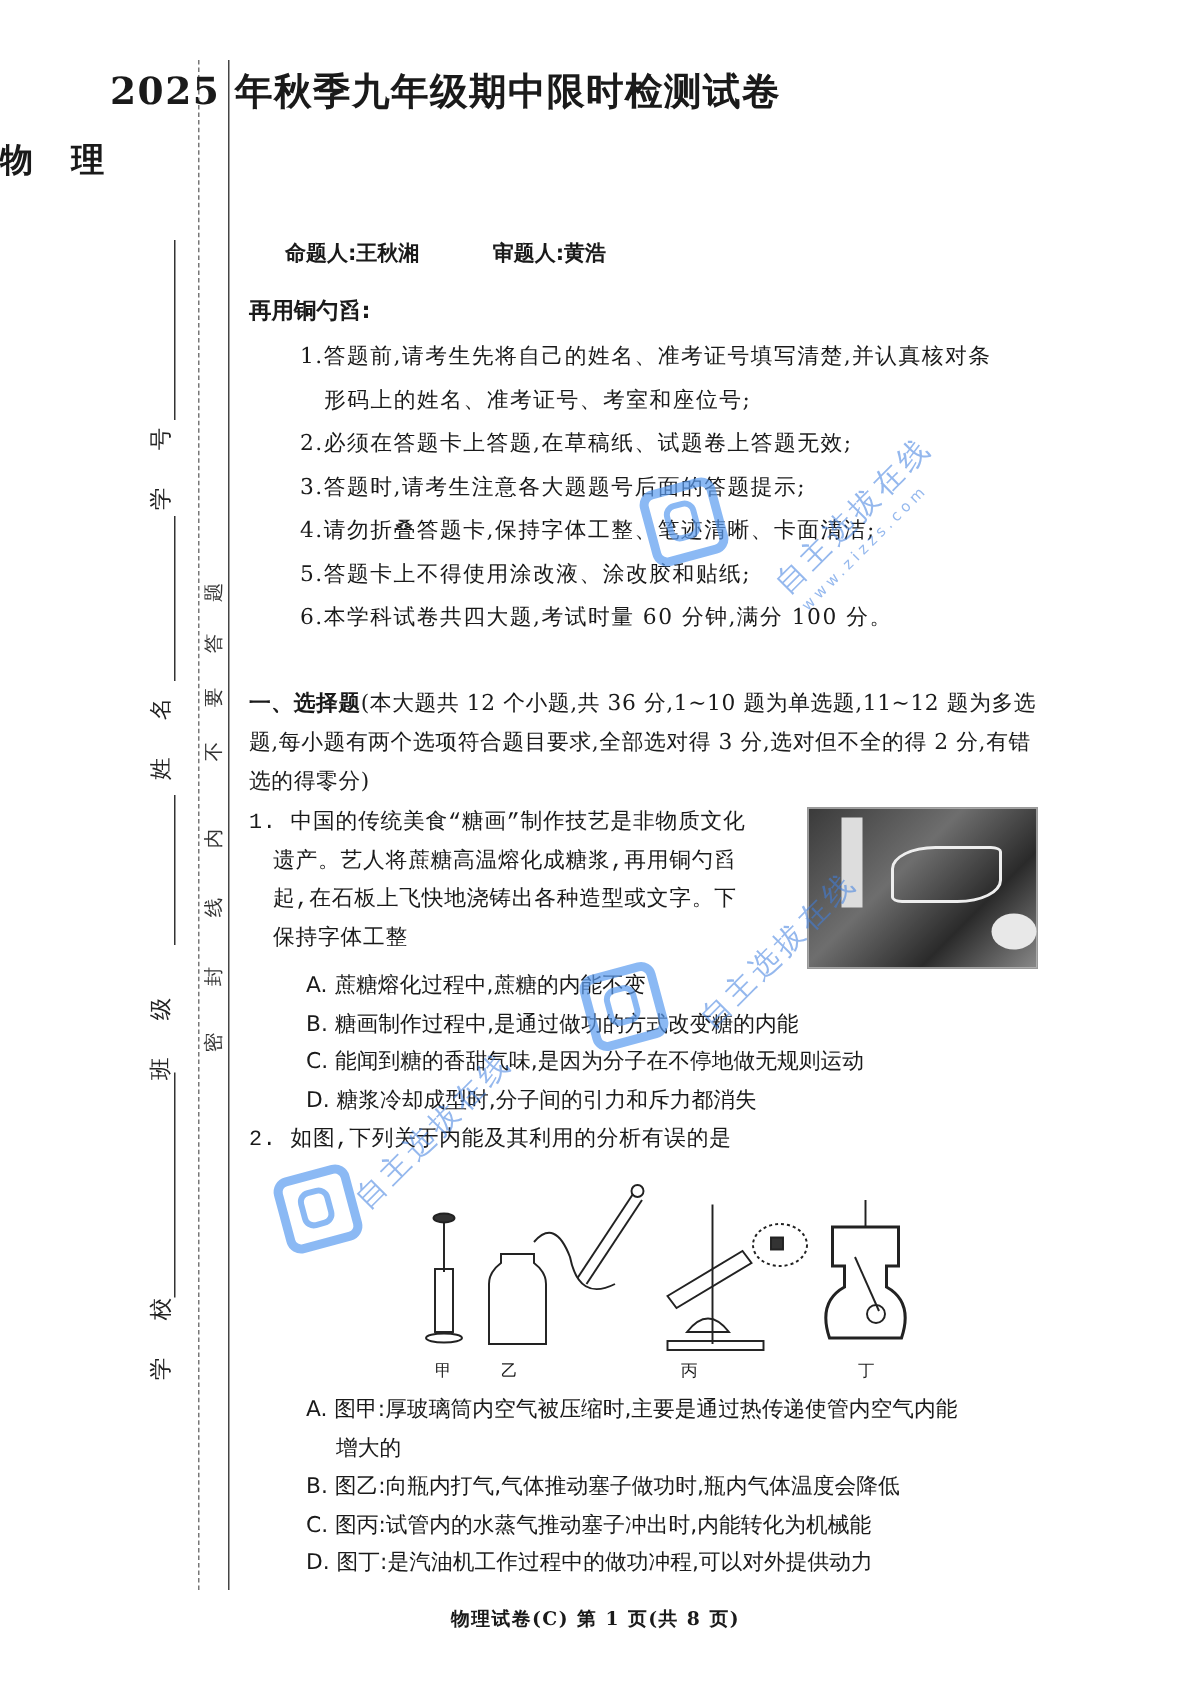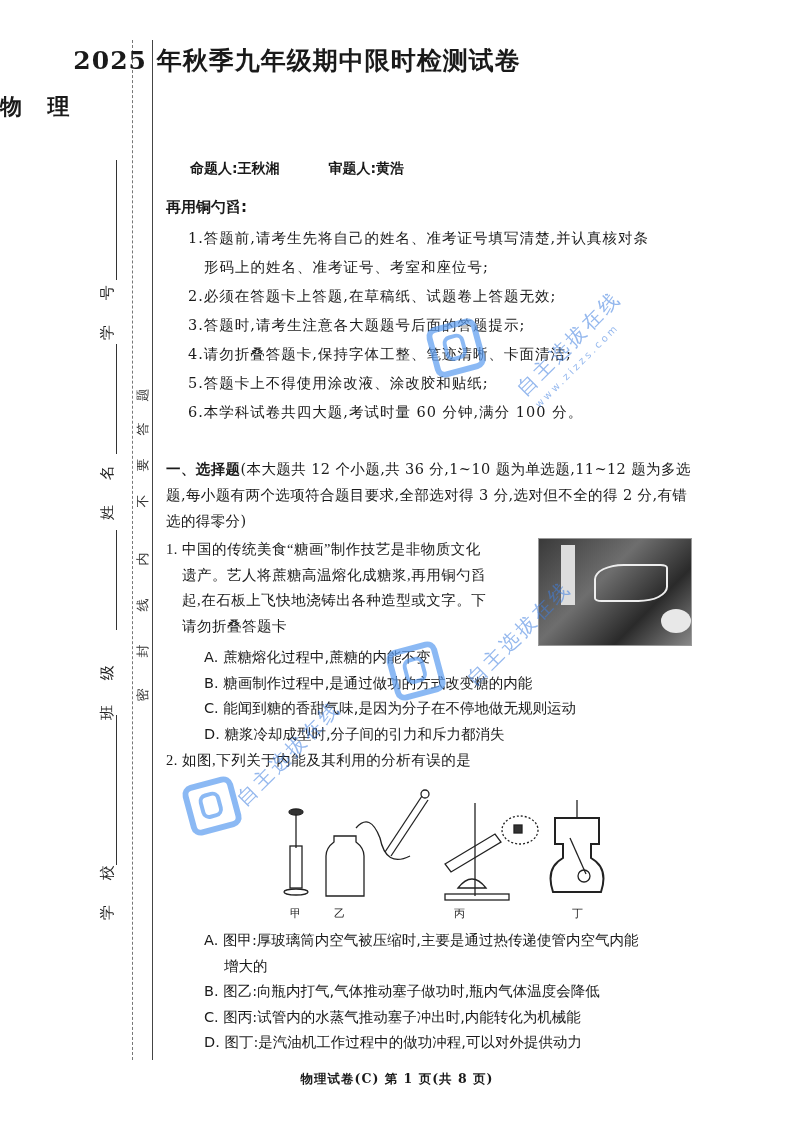--- a/index.html
+++ b/index.html
@@ -13,26 +13,26 @@
   .vert-label { position: absolute; transform-origin: left top; transform: rotate(-90deg); white-space: nowrap; font-size: 15px; letter-spacing: 10px; color: #222; }
   .field-line { position: absolute; left: 116px; width: 1px; border-left: 1px solid #333; }
   .seal-char { position: absolute; left: 136px; font-size: 13px; transform: rotate(-90deg); color: #333; }
 
   .content { position: absolute; left: 166px; top: 0; width: 540px; }
   .title { position: absolute; left: 0; width: 594px; top: 44px; text-align: center; font-size: 25px; font-weight: bold; letter-spacing: 1px; }
   .subject { position: absolute; left: 0; width: 594px; top: 92px; text-align: left; font-size: 22px; font-weight: bold; font-family: Liberation Serif, serif; word-spacing: 20px; }
   .authors { position: absolute; left: 0; width: 594px; top: 160px; text-align: center; font-size: 14px; font-weight: bold; font-family: "DejaVu Sans", sans-serif; }
   .authors span + span { margin-left: 44px; }
   .notice-head { position: absolute; left: 0; top: 198px; font-size: 15px; font-weight: bold; font-family: "DejaVu Sans", sans-serif; }
-  .notices { position: absolute; left: 22px; top: 224px; width: 500px; font-size: 14.5px; line-height: 29px; letter-spacing: 1px; }
+  .notices { position: absolute; left: 34px; top: 224px; width: 500px; font-size: 14.5px; line-height: 29px; letter-spacing: 1px; }
   .notices .n { display: block; padding-left: 0; }
   .notices .cont { display: block; padding-left: 16px; }
   .section-head { position: absolute; left: 0; top: 456px; width: 530px; font-size: 14.5px; line-height: 26px; letter-spacing: 0.4px; }
   .section-head b { font-family: Liberation Sans, sans-serif; }
-  .q { position: absolute; font-size: 14.5px; line-height: 25.5px; letter-spacing: 0.5px; font-family: Liberation Serif, serif; }
+  .q { position: absolute; font-size: 14.5px; line-height: 25.5px; letter-spacing: 0.5px; font-family: Liberation Mono, monospace; }
   .q1 { left: 0; top: 537px; width: 370px; }
   .q1 .ind { padding-left: 16px; display: block; }
   .opts { position: absolute; left: 18px; font-size: 14.5px; line-height: 25.5px; font-family: "DejaVu Sans", sans-serif; }
   .opts div { white-space: nowrap; margin-left: 20px; }
   .opts .wrap { padding-left: 20px; }
   .q1-opts { top: 645px; }
   .q2 { left: 0; top: 748px; }
   .q2-opts { top: 928px; }
   .photo { position: absolute; left: 538px; top: 538px; width: 152px; height: 106px; background: linear-gradient(135deg,#3a3a3a,#6e6e6e 40%,#2a2a2a 70%,#888); border: 1px solid #999; }
   .photo .sign { position: absolute; left: 22px; top: 6px; width: 14px; height: 60px; background: #ddd; }
@@ -91,21 +91,21 @@
   </div>
 
   <div class="section-head">
     <b>一、选择题</b><span>(本大题共 12 个小题,共 36 分,1~10 题为单选题,11~12 题为多选题,每小题有两个选项符合题目要求,全部选对得 3 分,选对但不全的得 2 分,有错选的得零分)</span>
   </div>
 
   <div class="q q1">
     <span>1. 中国的传统美食“糖画”制作技艺是非物质文化</span>
     <span class="ind">遗产。艺人将蔗糖高温熔化成糖浆,再用铜勺舀</span>
     <span class="ind">起,在石板上飞快地浇铸出各种造型或文字。下</span>
-    <span class="ind">请勿折叠答题卡</span>
+    <span class="ind">保持字体工整</span>
   </div>
   <div class="opts q1-opts">
     <div>A. 蔗糖熔化过程中,蔗糖的内能不变</div>
     <div>B. 糖画制作过程中,是通过做功的方式改变糖的内能</div>
     <div>C. 能闻到糖的香甜气味,是因为分子在不停地做无规则运动</div>
     <div>D. 糖浆冷却成型时,分子间的引力和斥力都消失</div>
   </div>
 
   <div class="q q2">2. 如图,下列关于内能及其利用的分析有误的是</div>
   <div class="opts q2-opts">

